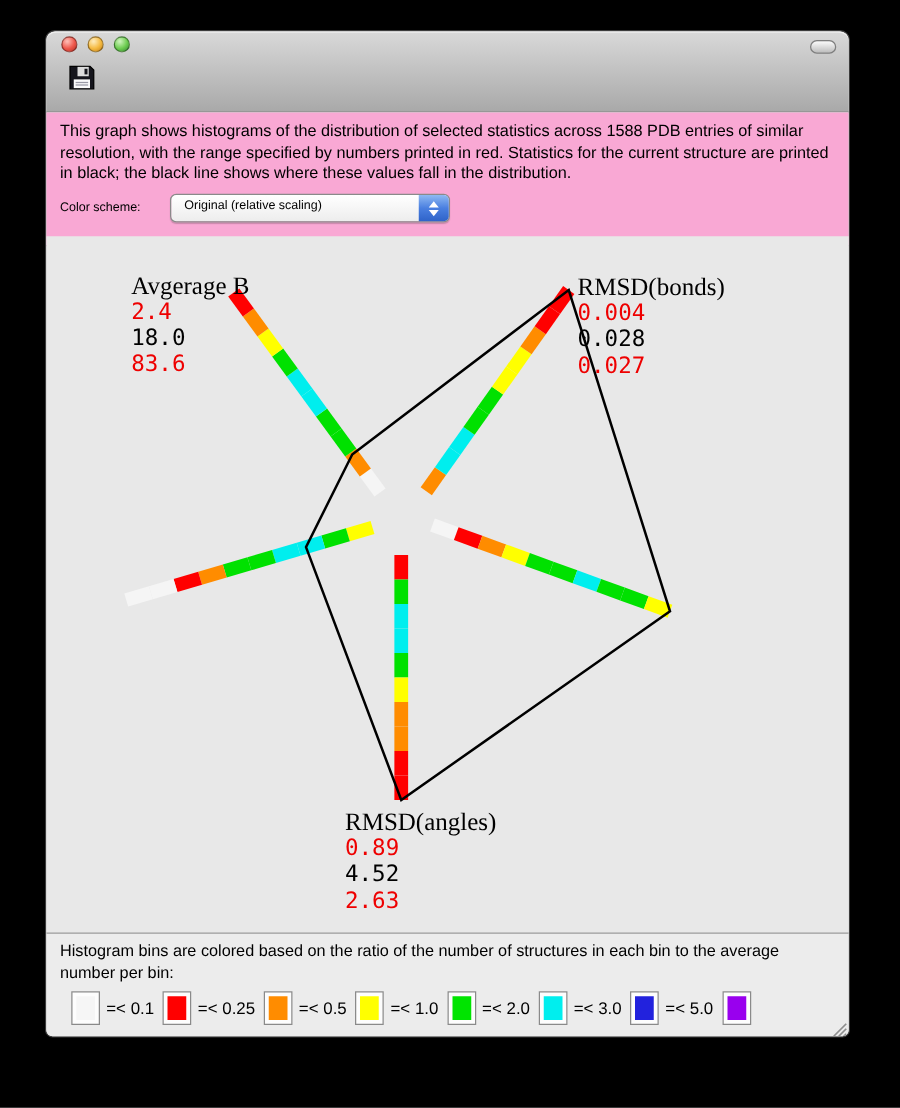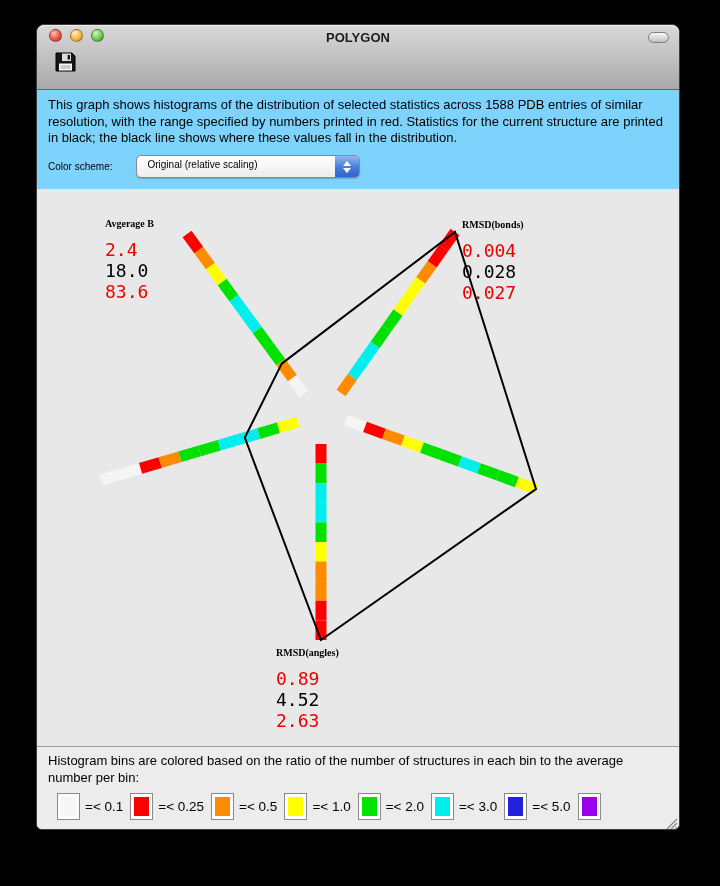--- a/index.html
+++ b/index.html
@@ -20,40 +20,40 @@
   .light.yellow{background:radial-gradient(circle at 35% 28%,#ffeec2,#f5b93e 55%,#c07d1c);}
   .light.green{background:radial-gradient(circle at 35% 28%,#d2f5c0,#6ccc4f 55%,#338233);}
   .pill{position:absolute;right:10px;top:6px;width:21px;height:11px;border-radius:6px;
     background:linear-gradient(#fbfbfb,#bdbdbd);border:1px solid #7e7e7e;box-sizing:border-box;}
   .toolbar{position:absolute;left:0;top:22px;width:100%;height:42px;}
   .save-btn{position:absolute;left:8px;top:2px;width:40px;height:39px;text-align:center;cursor:default;}
   .save-btn svg{display:block;margin:0 auto;}
   .save-label{font-size:11px;color:#111;margin-top:16px;font-style:italic;}
   
   .desc-panel{position:absolute;left:0;top:65px;width:100%;height:107px;box-sizing:border-box;
-    background:#7dd3fc;border-bottom:1px solid #8b8b8b;}
+    background:#f9a8d4;border-bottom:1px solid #8b8b8b;}
   .desc-text{position:absolute;left:11px;top:7px;width:624px;font-size:13px;line-height:16.5px;color:#000;}
   .scheme-row{position:absolute;left:11px;top:65px;display:flex;align-items:center;}
   .scheme-label{font-size:10px;color:#000;margin-right:24px;}
   .popup{position:relative;width:224px;height:23px;background:linear-gradient(#ffffff,#ededed);
     border:1px solid #8a8a8a;border-radius:5px;box-sizing:border-box;box-shadow:0 1px 1px rgba(0,0,0,.2);}
   .popup-value{position:absolute;left:10px;top:3px;font-size:10px;color:#000;}
   .popup-cap{position:absolute;right:0;top:0;width:24px;height:21px;border-radius:0 4px 4px 0;
     background:linear-gradient(#8fb9f2,#4a7fe0 50%,#2f63c9);display:flex;flex-direction:column;
     align-items:center;justify-content:center;gap:2px;}
   .arr-up{width:0;height:0;border-left:4px solid transparent;border-right:4px solid transparent;
     border-bottom:5px solid #fff;}
   .arr-dn{width:0;height:0;border-left:4px solid transparent;border-right:4px solid transparent;
     border-top:5px solid #fff;}
   
   .chart-panel{position:absolute;left:0;top:164px;width:644px;height:557px;background:#e8e8e8;}
   .chart-panel svg{position:absolute;left:0;top:0;}
   .stat{position:absolute;}
-  .stat-title{font-family:"Liberation Serif","DejaVu Serif",serif;font-weight:bold;
-    font-size:10px;color:#000;height:21px;}
+  .stat-title{font-family:"Liberation Serif","DejaVu Serif",serif;font-weight:normal;
+    font-size:20px;color:#000;height:21px;}
   .stat-val{font-family:"DejaVu Sans Mono","Liberation Mono",monospace;font-size:18px;
     line-height:21px;color:#000;}
   .stat-val.red{color:#ee0000;}
   
   .legend-panel{position:absolute;left:0;top:721px;width:100%;height:85px;box-sizing:border-box;
     background:#ececec;border-top:1px solid #9a9a9a;}
   .legend-text{position:absolute;left:11px;top:6px;width:620px;font-size:13px;line-height:16.5px;color:#000;}
   .bins-row{position:absolute;left:20px;top:46px;display:flex;align-items:center;justify-content:space-between;}
   .bin-swatch{width:23px;height:27px;background:#fdfdfd;border:1px solid #8a8a8a;box-sizing:border-box;
     display:flex;align-items:center;justify-content:center;margin-right:5px;}
@@ -66,21 +66,20 @@
 
 <div class="window">
 
   <div class="header">
     <div class="titlebar">
       <div class="lights">
         <div class="light red"></div>
         <div class="light yellow"></div>
         <div class="light green"></div>
       </div>
-      <div class="win-title">POLYGON</div>
       <div class="pill"></div>
     </div>
     <div class="toolbar">
       <div class="save-btn">
         <span>
           <svg width="23" height="23" viewBox="0 0 23 23">
             <path d="M2 3 h16 l3 3 v15 h-19 z" fill="#15151c" stroke="#000" stroke-width="1"></path>
             <rect x="8" y="3.5" width="9" height="7.5" fill="#dcdcdc"></rect>
             <rect x="13.6" y="5" width="2.4" height="4.5" fill="#15151c"></rect>
             <rect x="5" y="13.5" width="13" height="7" fill="#fafafa"></rect>

